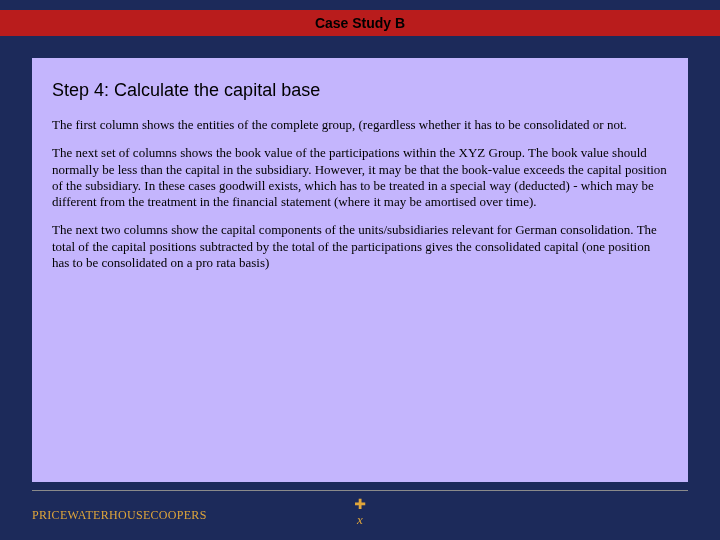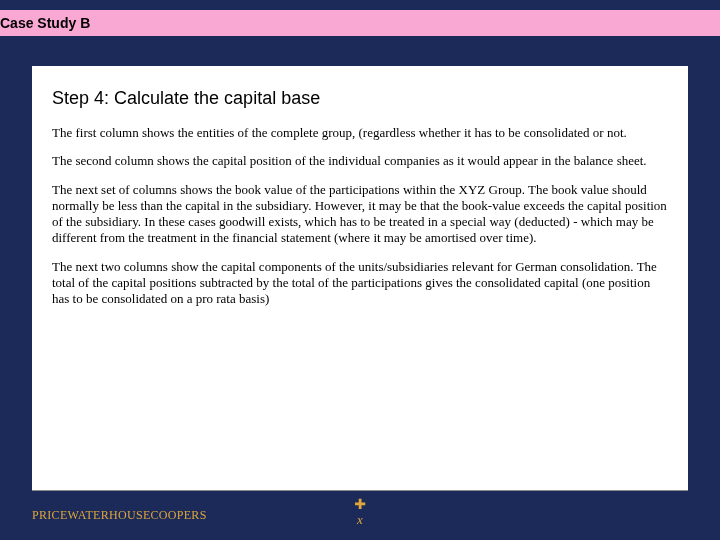--- a/index.html
+++ b/index.html
@@ -8,35 +8,35 @@
     background: #1c2a5a;
     font-family: "Times New Roman", Times, serif;
     position: relative;
   }
   .title-band {
     position: absolute;
     top: 10px;
     left: 0;
     width: 720px;
     height: 26px;
-    background: #f9a8d4;
-    text-align: left;
+    background: #b91c1c;
+    text-align: center;
     line-height: 26px;
     font-family: Arial, Helvetica, sans-serif;
     font-weight: bold;
     font-size: 14px;
     color: #000;
   }
   .content-card {
     position: absolute;
-    top: 66px;
+    top: 58px;
     left: 32px;
     width: 656px;
     height: 424px;
-    background: #ffffff;
+    background: #c4b5fd;
     padding: 22px 20px 18px 20px;
   }
   .step-heading {
     font-family: Arial, Helvetica, sans-serif;
     font-size: 18px;
     font-weight: normal;
     color: #000;
     margin-bottom: 16px;
   }
   .para {
@@ -99,21 +99,20 @@
 </head>
 <body>
 
 <div class="title-band">
   <span>Case Study B</span>
 </div>
 
 <div class="content-card">
   <h2 class="step-heading">Step 4: Calculate the capital base</h2>
   <p class="para">The first column shows the entities of the complete group, (regardless whether it has to be consolidated or not.</p>
-  <p class="para">The second column shows the capital position of the individual companies as it would appear in the balance sheet.</p>
   <p class="para">The next set of columns shows the book value of the participations within the XYZ Group. The book value should normally be less than the capital in the subsidiary. However, it may be that the book-value exceeds the capital position of the subsidiary. In these cases goodwill exists, which has to be treated in a special way (deducted) - which may be different from the treatment in the financial statement (where it may be amortised over time).</p>
   <p class="para">The next two columns show the capital components of the units/subsidiaries relevant for German consolidation. The total of the capital positions subtracted by the total of the participations gives the consolidated capital (one position has to be consolidated on a pro rata basis)</p>
 </div>
 
 <div class="footer-rule"></div>
 
 <div class="footer">
   <div class="brand">
     <span class="pwc-p">PRICEWATERHOUSECOOPERS</span>
   </div>

